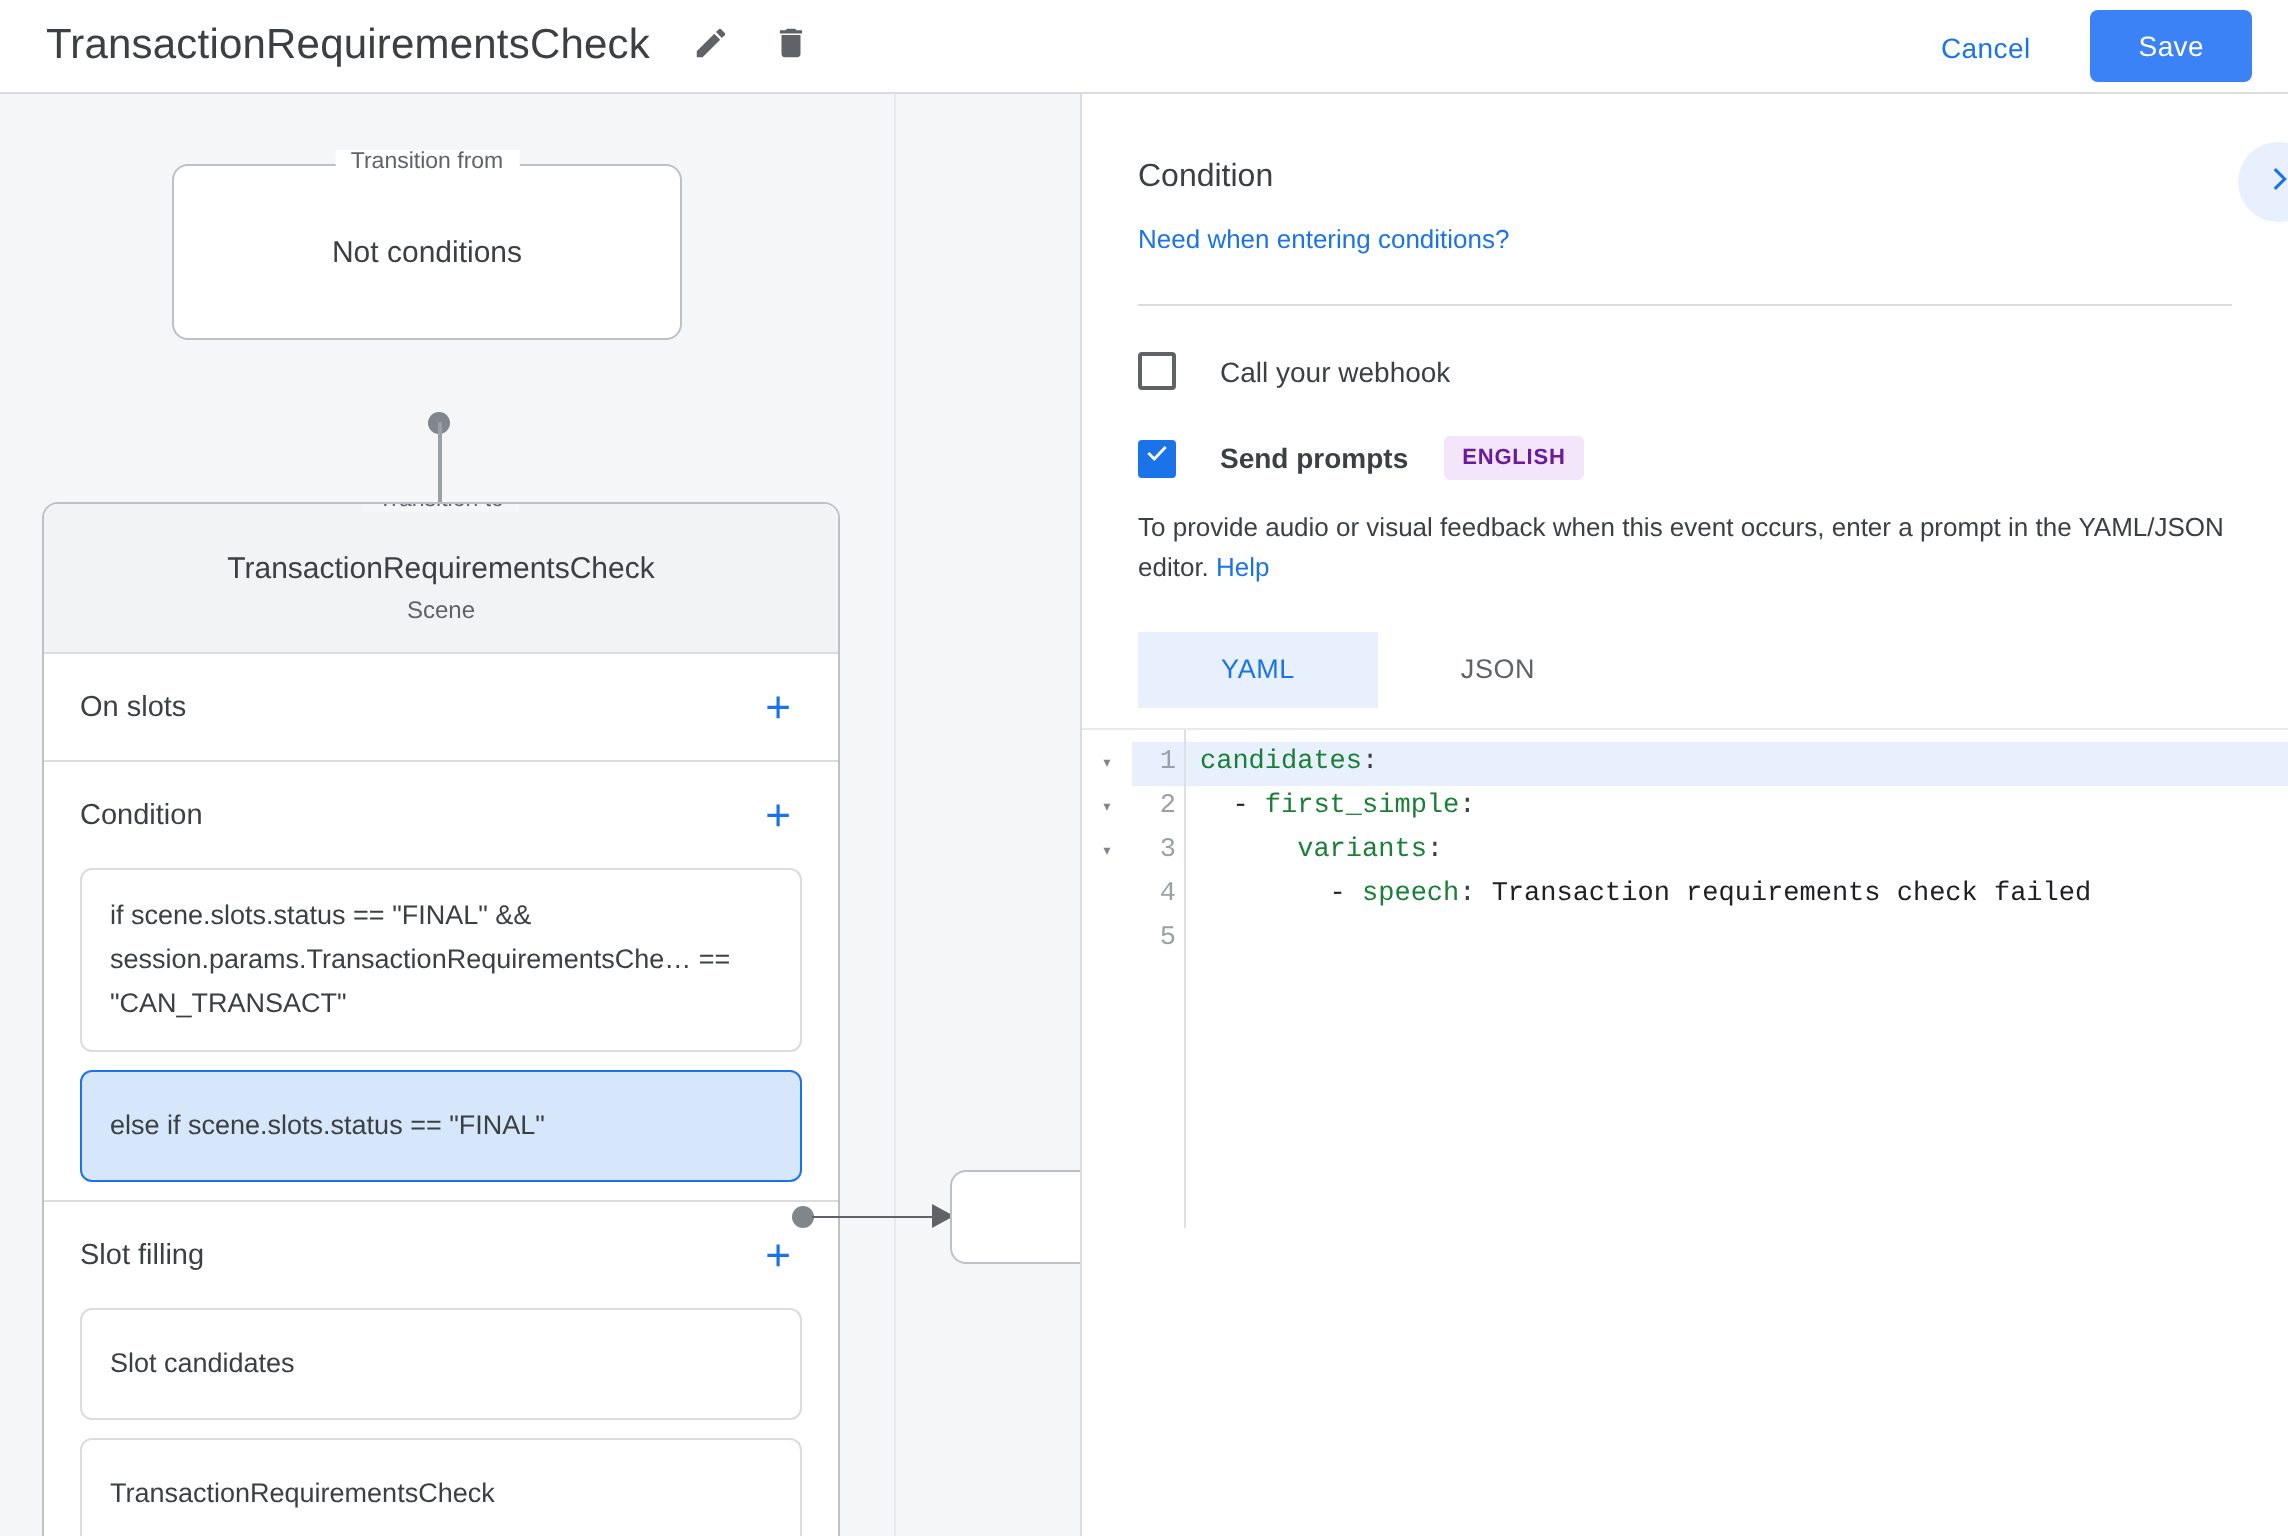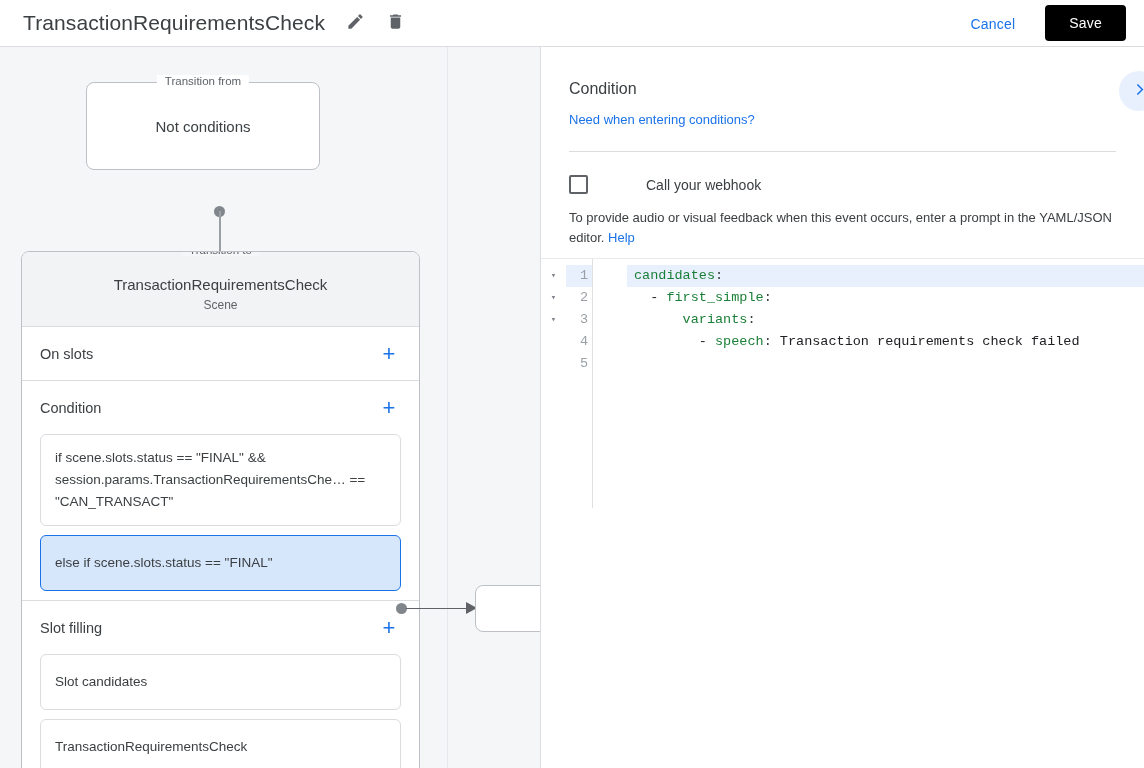--- a/index.html
+++ b/index.html
@@ -41,39 +41,39 @@
   .topbar-right {
     margin-left: auto; display: flex; align-items: flex-end; margin-right: 18px;
   }
   .btn-text {
     background: transparent; border: none; cursor: pointer;
     color: #1a73e8; font-size: 14px; font-weight: 500;
     font-family: "Liberation Sans", sans-serif;
     padding: 9px 12px; border-radius: 4px; letter-spacing: .2px;
   }
   .btn-filled {
-    background: #000000; border: none; cursor: pointer;
+    background: #3b82f6; border: none; cursor: pointer;
     color: #ffffff; font-size: 14px; font-weight: 500;
     font-family: "Liberation Sans", sans-serif;
     padding: 10px 24px; border-radius: 4px; margin-left: 18px;
     letter-spacing: .2px;
   }
 
   
   .canvas {
     position: absolute; top: 47px; left: 0;
     width: 540px; height: 721px;
     background: #f5f6f8;
     overflow: hidden;
   }
 
   
   .tfrom {
     position: absolute; left: 86px; top: 35px;
-    width: 234px; height: 88px;
+    width: 255px; height: 88px;
     background: #ffffff;
     border: 1px solid #bdc1c6;
     border-radius: 8px;
   }
   .legend {
     position: absolute; top: -8px;
     background: #ffffff;
     padding: 0 8px;
     font-size: 11.5px; color: #5f6368;
     white-space: nowrap;
@@ -230,21 +230,21 @@
   }
   #help-conditions-link { display: inline-block; margin-top: 14px; }
 
   .panel-divider {
     margin-top: 23px;
     height: 1px; background: #dadce0; width: 100%;
   }
 
   #met-heading { padding-top: 28px; }
 
-  .cb-row { display: flex; align-items: center; margin-top: 23px; gap: 36px; }
+  .cb-row { display: flex; align-items: center; margin-top: 23px; }
   .cb {
     width: 19px; height: 19px;
     border: 2px solid #5f6368; border-radius: 2px;
     background: #ffffff; cursor: pointer;
     display: flex; align-items: center; justify-content: center;
     flex: none;
   }
   .cb.checked { background: #1a73e8; border-color: #1a73e8; }
   .cb.checked svg { stroke: #ffffff; stroke-width: 2.6; fill: none; }
   .cb-label {
@@ -295,21 +295,21 @@
   .ed-gutter {
     width: 27px; padding-top: 6px; text-align: right;
     color: #9aa0a6; background: #ffffff;
     border-right: 1px solid #e0e0e0;
   }
   .ed-gutter div { height: 22px; line-height: 22px; padding-right: 4px; }
   .ed-gutter div.hl { background: #e8f0fe; }
   .ed-code {
     flex: 1; padding-top: 6px; overflow: hidden; white-space: pre;
   }
-  .ed-code .ln { height: 22px; line-height: 22px; padding-left: 7px; margin-left: 34px; }
+  .ed-code .ln { height: 22px; line-height: 22px; padding-left: 7px; }
   .ed-code .ln.hl { background: #e8f0fe; }
   .tok-key { color: #1a7f37; }
   .tok-punct { color: #3c4043; }
   .tok-str { color: #202124; }
 </style>
 </head>
 <body>
 
 <div id="app">
 
@@ -406,26 +406,41 @@
       <div class="panel-divider"></div>
     </div>
 
     <div class="panel-sec">
 
       <div class="cb-row">
         <div class="cb"></div>
         <span class="cb-label">Call your webhook</span>
       </div>
 
+      <div class="cb-row bold">
+        <div class="cb checked">
+          <span>
+            <svg width="13" height="13" viewBox="0 0 24 24">
+                <polyline points="4,12 9.5,17.5 20,6.5"></polyline>
+              </svg>
+          </span>
+        </div>
+        <span class="cb-label">Send prompts</span>
+        <span class="badge">ENGLISH</span>
+      </div>
 
       <div class="helper">
         <span>To provide audio or visual feedback when this event occurs, enter a prompt in the YAML/JSON editor.</span>
         <a class="link">Help</a>
       </div>
 
+      <div class="tabs">
+        <button class="tab active">YAML</button>
+        <button class="tab">JSON</button>
+      </div>
 
       <div class="editor">
         <div class="ed-fold" id="ed-fold">
             <span>▾</span>
             <span>▾</span>
             <span>▾</span>
             <span></span>
             <span></span>
           </div>
         <div class="ed-gutter" id="ed-gutter">

